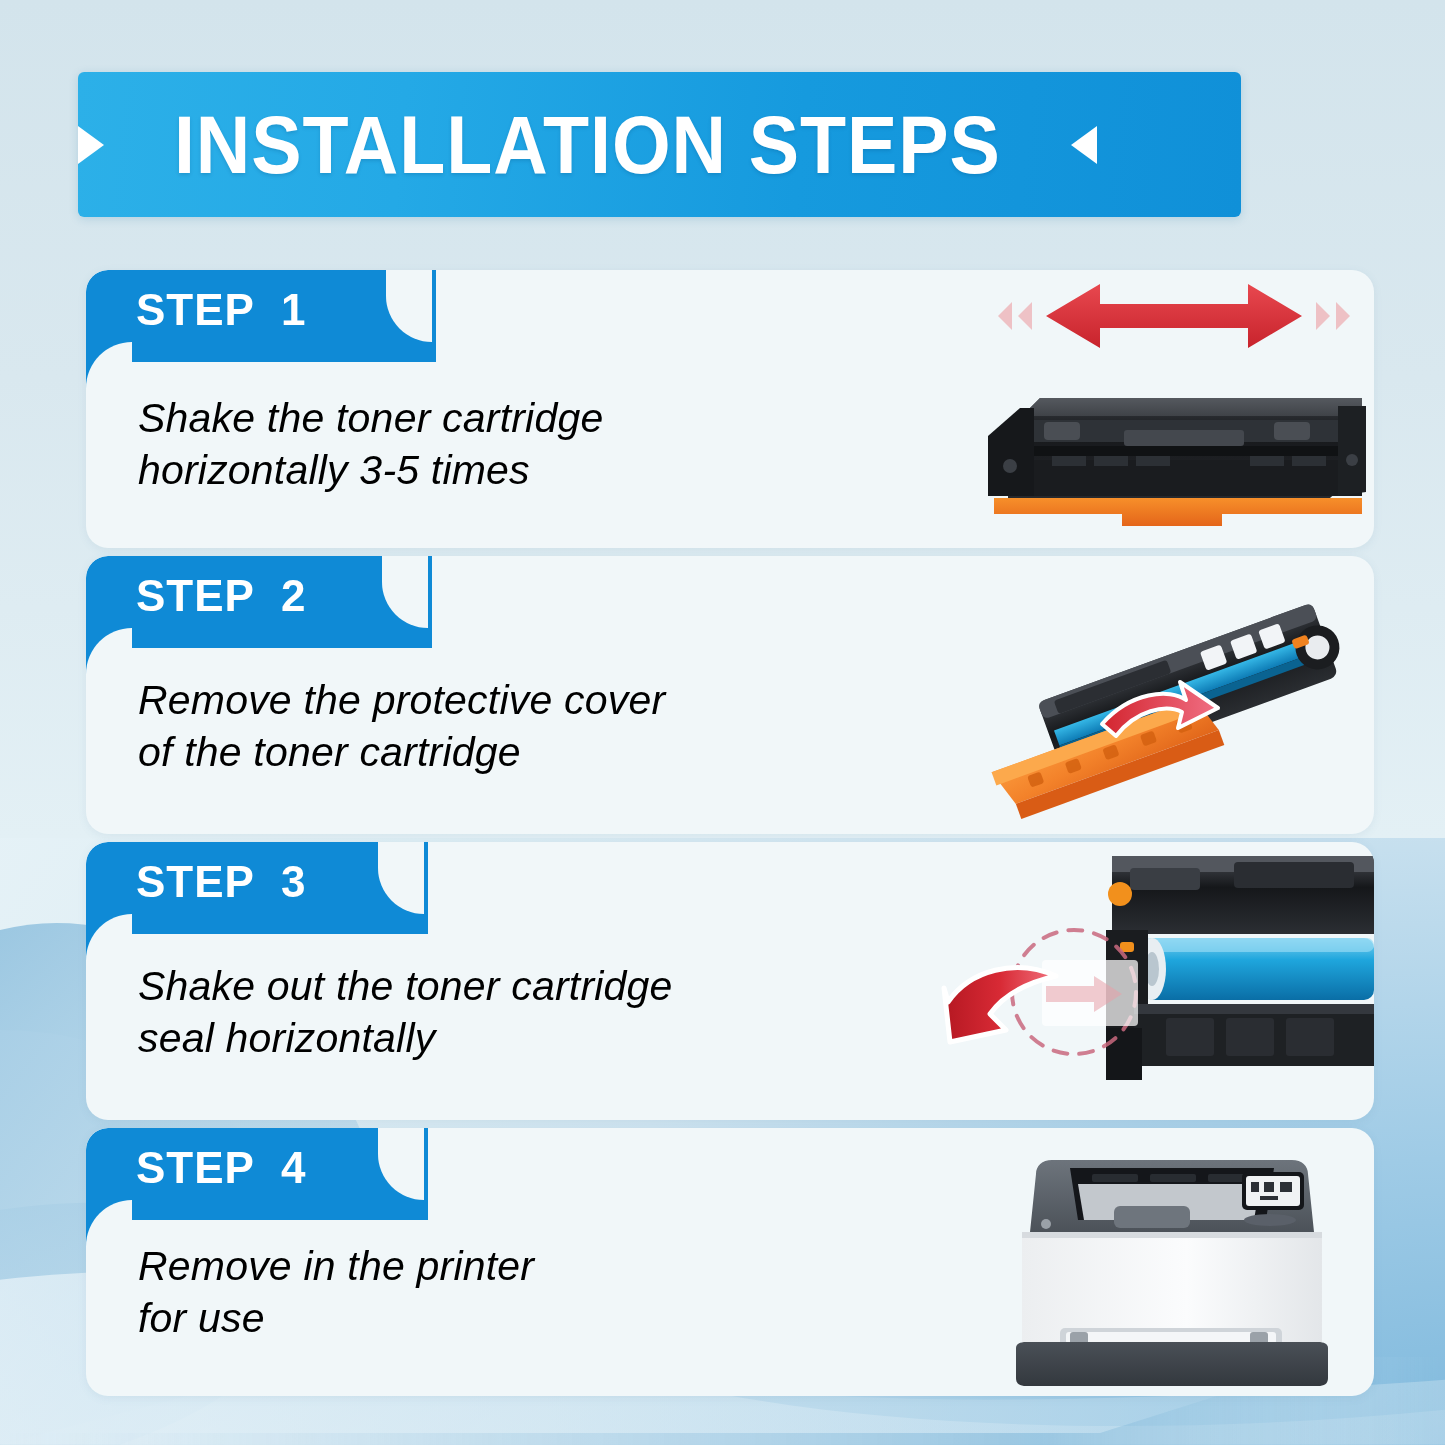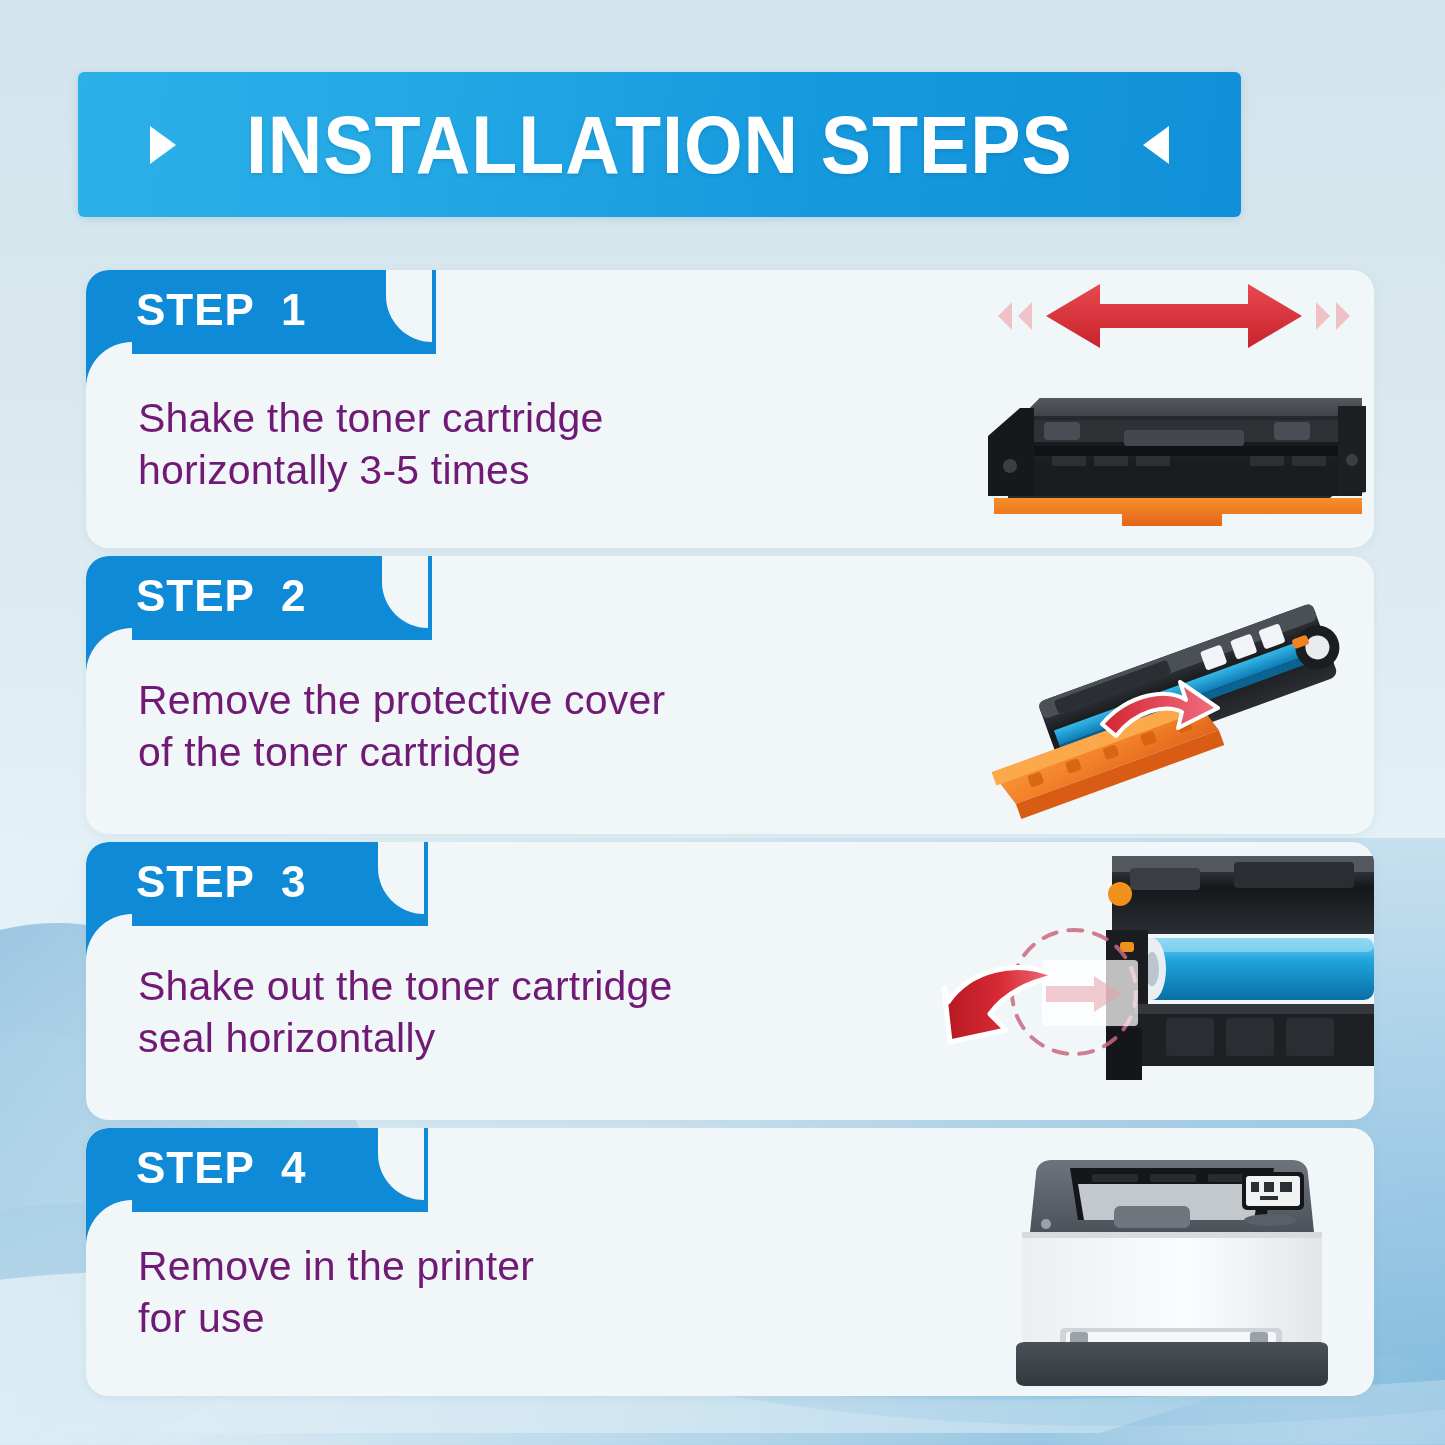--- a/index.html
+++ b/index.html
@@ -23,21 +23,21 @@
   }
   .bg-waves{position:absolute;left:0;bottom:0;width:100%;height:46%;}
   .bg-ripple{position:absolute;left:0;bottom:0;width:100%;height:130px;opacity:.85;}
 
   
   .banner{
     position:absolute;left:78px;top:72px;width:1163px;height:145px;
     border-radius:6px;
     background:linear-gradient(96deg,#2cb0e8 0%,#24a9e6 28%,#169ade 62%,#1090d8 100%);
     box-shadow:0 2px 10px rgba(30,110,160,.18);
-    display:flex;align-items:center;justify-content:center;gap:34px;
+    display:flex;align-items:center;gap:34px;
   }
   .banner-title{
     color:#ffffff;
     font-size:82px;
     font-weight:bold;
     letter-spacing:1px;
     transform:scaleX(.92);
     text-shadow:0 2px 4px rgba(0,70,120,.20);
     white-space:nowrap;
     line-height:1;
@@ -56,21 +56,21 @@
   }
   .card-1{top:270px;height:278px;}
   .card-2{top:556px;height:278px;}
   .card-3{top:842px;height:278px;}
   .card-4{top:1128px;height:268px;}
 
   .tab{
     position:absolute;left:0;top:0;height:80px;
     background:#0f8ad6;
     display:flex;align-items:center;
-    padding:0 0 4px 50px;
+    padding:0 0 12px 50px;
     border-top-left-radius:22px;
     color:#ffffff;
   }
   .tab-1{width:300px;}
   .tab-2{width:296px;}
   .tab-3{width:292px;}
   .tab-4{width:292px;}
   .tab-label{font-size:44px;font-weight:bold;letter-spacing:1px;line-height:1;white-space:nowrap;}
   .tab-num{font-size:44px;font-weight:bold;margin-left:26px;line-height:1;}
   
@@ -85,25 +85,26 @@
   .tab-under{
     position:absolute;left:0;top:72px;width:46px;height:46px;background:#0f8ad6;
   }
   .tab-under::after{
     content:"";position:absolute;left:0;top:0;width:46px;height:46px;
     background:#f1f7f9;border-top-left-radius:46px;
   }
 
   .card-text{
     position:absolute;left:52px;
-    color:#701a75;
+    color:#000000;
     font-size:41px;
     line-height:1.28;
     letter-spacing:.2px;
     white-space:pre-line;
+    font-style:italic;
   }
   .card-1 .card-text{top:122px;}
   .card-2 .card-text{top:118px;}
   .card-3 .card-text{top:118px;}
   .card-4 .card-text{top:112px;}
 
   .art{position:absolute;right:0;top:0;height:100%;}
   .art svg{display:block;}
 </style>
 </head>

